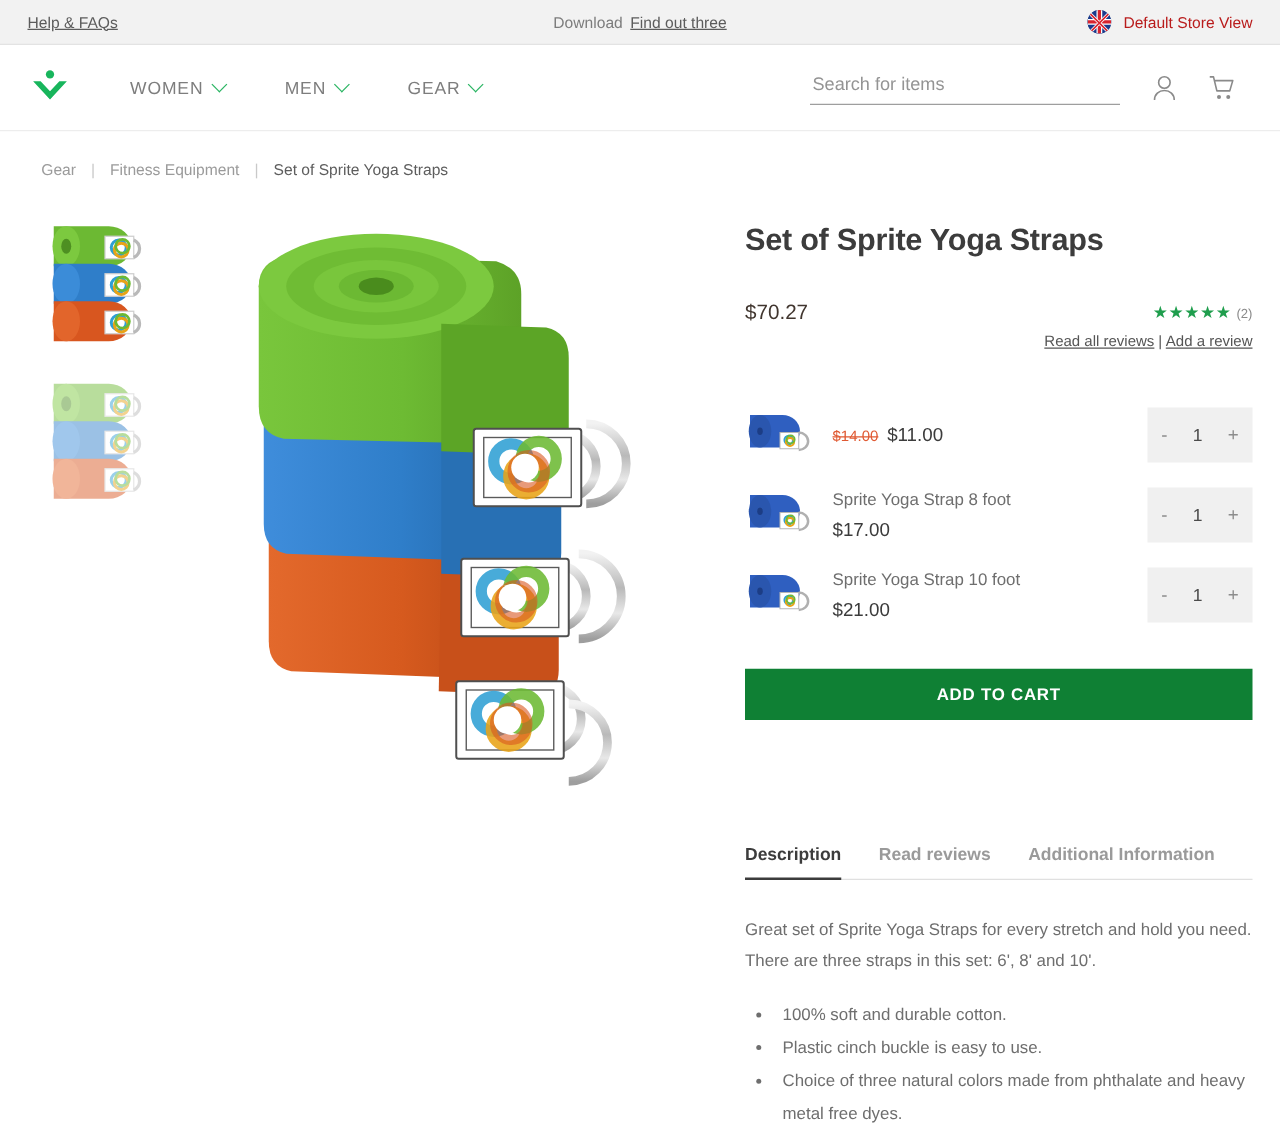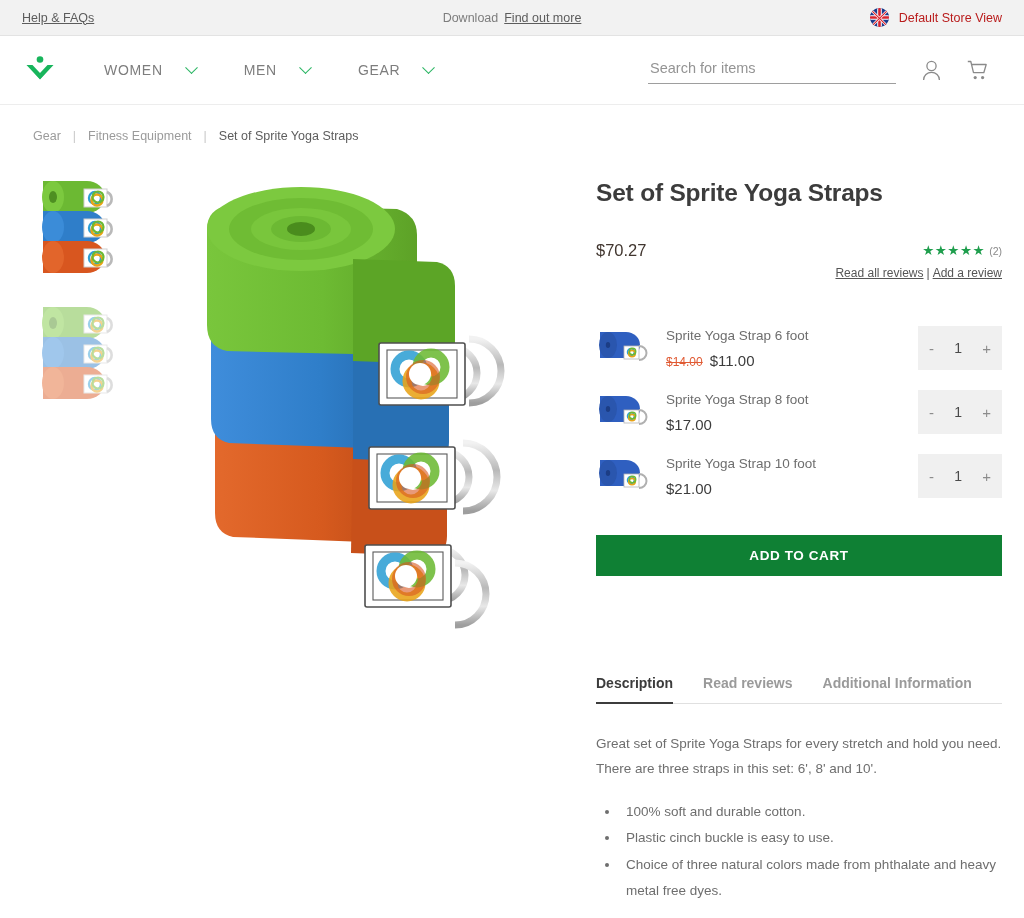--- a/index.html
+++ b/index.html
@@ -54,21 +54,21 @@
     position: absolute; left: 23px; top: 50%;
     transform: translateY(-50%);
     width: 34px; height: 32px;
     cursor: pointer;
   }
   .nav {
     position: absolute; left: 104px;
     display: flex; align-items: center; gap: 48px;
   }
   .nav-item {
-    display: flex; align-items: center; gap: 24px;
+    display: flex; align-items: center; gap: 8px;
     font-size: 14px; letter-spacing: 0.7px;
     color: #7d7d7d; cursor: pointer;
     text-transform: uppercase;
   }
   .chev {
     width: 9px; height: 9px;
     border-right: 1.6px solid #2ab563;
     border-bottom: 1.6px solid #2ab563;
     transform: rotate(45deg) translate(-2px,-2px);
     display: inline-block;
@@ -244,21 +244,21 @@
 </style>
 </head>
 <body>
 
 <div class="topbar">
   <div class="topbar-left">
     <span class="tb-link">Help &amp; FAQs</span>
   </div>
   <div class="topbar-center">
     <span class="tb-plain">Download</span>
-    <span class="tb-link">Find out more</span>
+    <span class="tb-link">Find out three</span>
   </div>
   <div class="topbar-right">
     <span class="flag-icon">
       <svg width="19" height="19" viewBox="0 0 19 19">
         <circle cx="9.5" cy="9.5" r="9.5" fill="#1b3a8c"></circle>
         <path d="M0 7.2h19v4.6H0z" fill="#ffffff"></path>
         <path d="M7.2 0h4.6v19H7.2z" fill="#ffffff"></path>
         <path d="M0 8.2h19v2.6H0z" fill="#d8232e"></path>
         <path d="M8.2 0h2.6v19H8.2z" fill="#d8232e"></path>
         <path d="M1.2 2.1l15.6 15.6M17.8 2.1L2.2 17.7" stroke="#ffffff" stroke-width="2.6"></path>
@@ -492,21 +492,20 @@
             <ellipse cx="12" cy="21" rx="9" ry="13" fill="#2a56ae"></ellipse>
             <ellipse cx="12" cy="21" rx="2.2" ry="3" fill="#1c3d85"></ellipse>
             <rect x="28" y="22" width="15" height="13" fill="#ffffff" stroke="#b5b5b5" stroke-width="0.8"></rect>
             <circle cx="35" cy="28" r="3.4" fill="none" stroke="#2f9fd4" stroke-width="1.7"></circle>
             <circle cx="36" cy="29.5" r="3.2" fill="none" stroke="#e8a317" stroke-width="1.7"></circle>
             <circle cx="36.5" cy="27.5" r="3.2" fill="none" stroke="#6cb933" stroke-width="1.5"></circle>
             <path d="M43 22 a7.5 7 0 0 1 0 14" fill="none" stroke="#b0b0b0" stroke-width="2"></path>
           </svg>
         </div>
         <div class="opt-text">
-          <div class="opt-name">Sprite Yoga Strap 6 foot</div>
           <div class="opt-price">
             <span class="opt-old">$14.00</span><span>$11.00</span>
           </div>
         </div>
         <div class="stepper">
           <span class="step-btn">-</span>
           <span class="step-val">1</span>
           <span class="step-btn">+</span>
         </div>
       </div>

